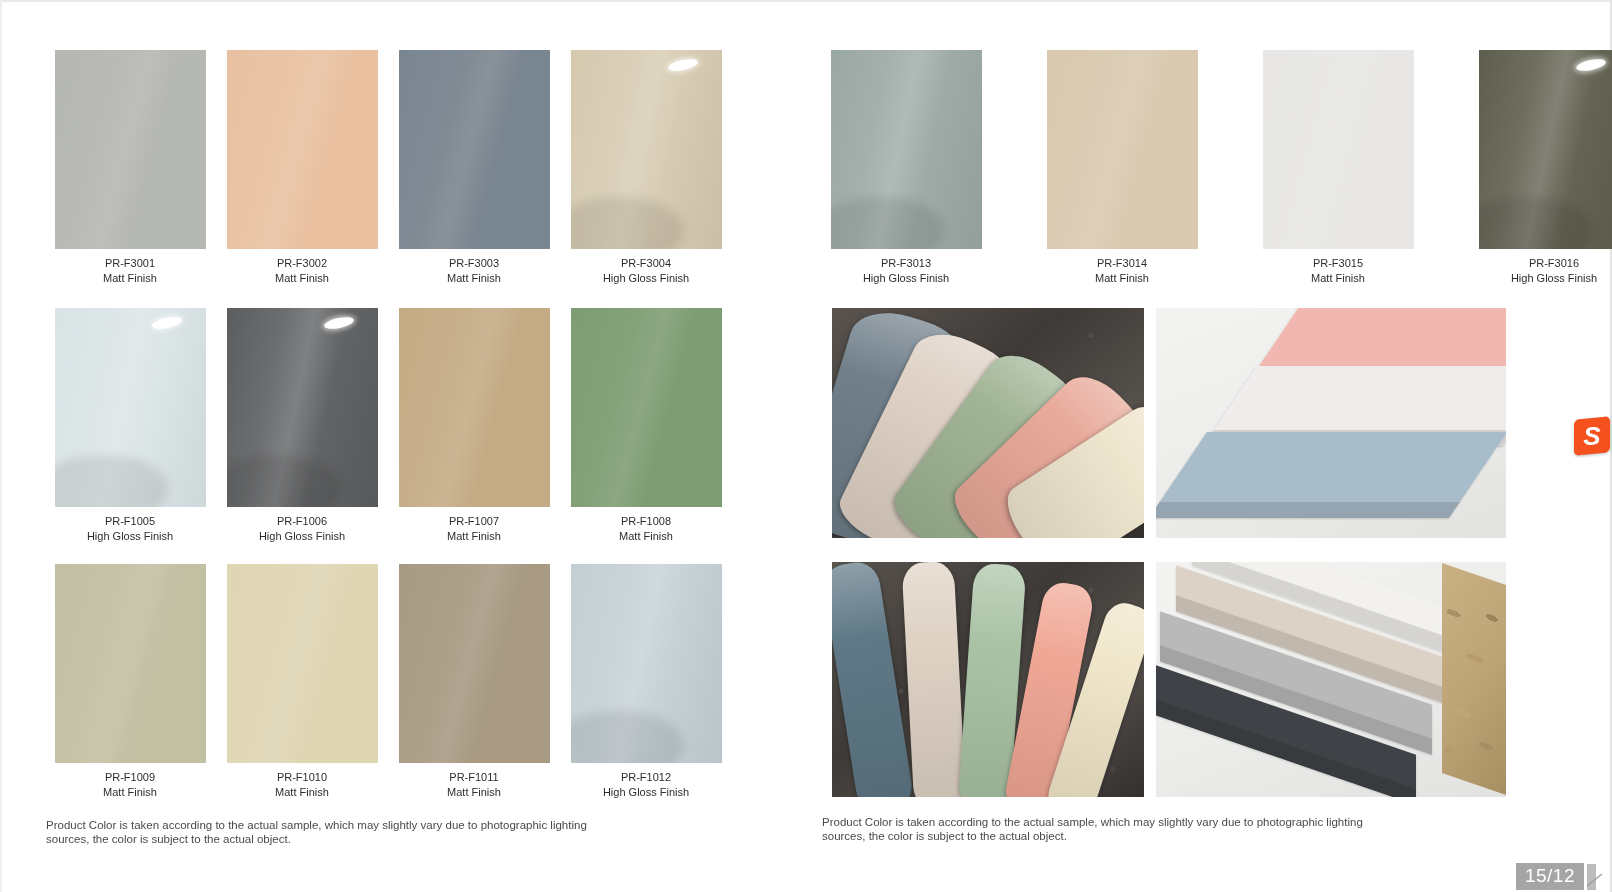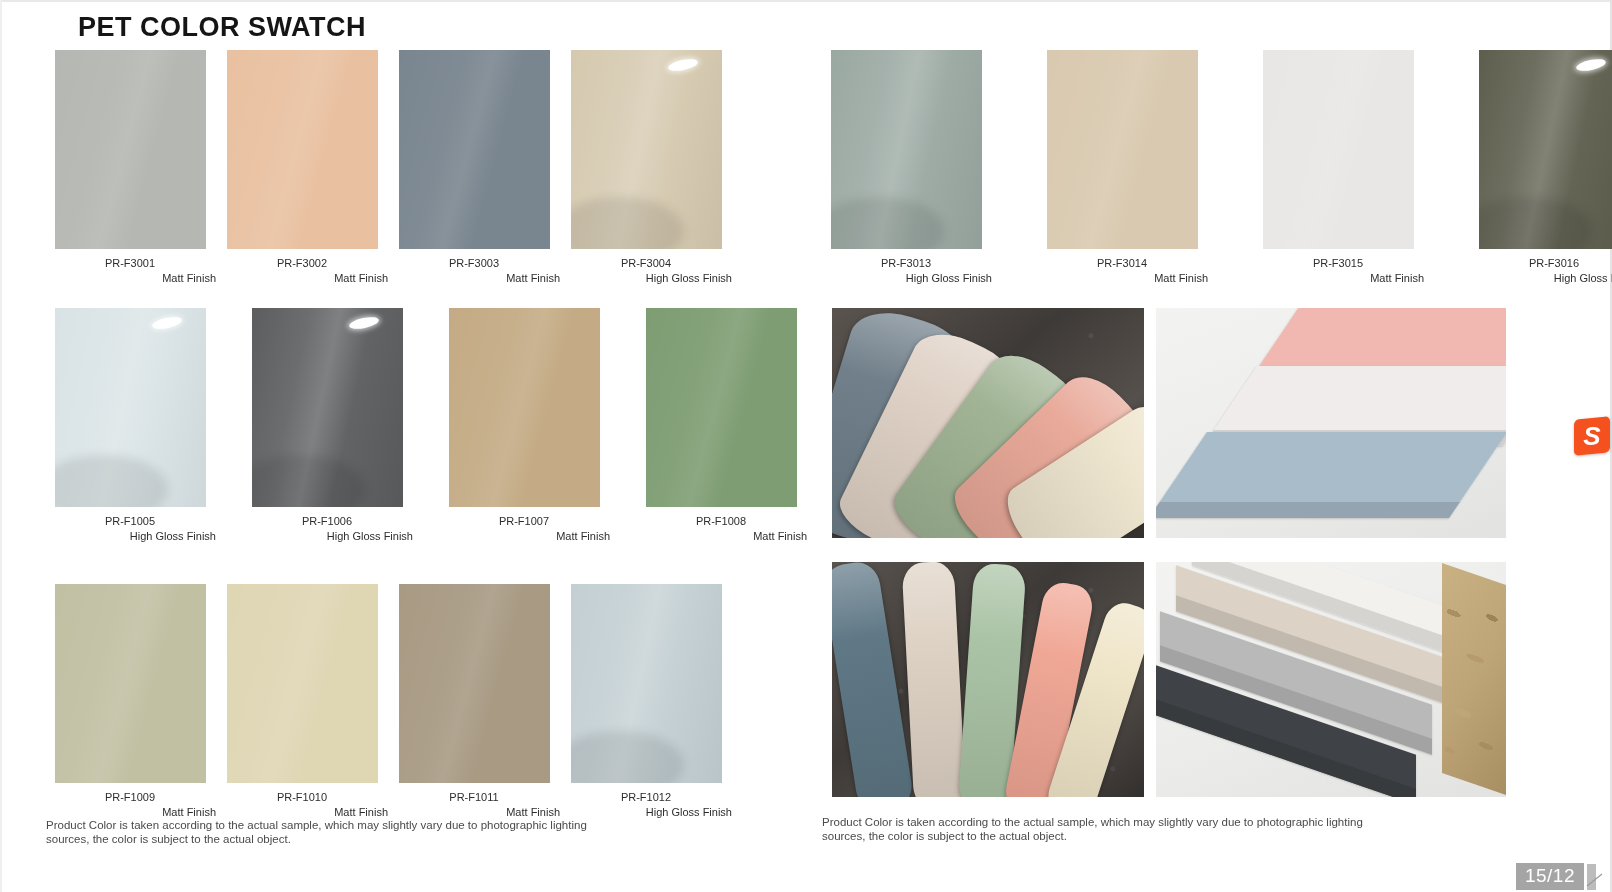--- a/index.html
+++ b/index.html
@@ -99,21 +99,21 @@
     filter: blur(5px);
   }
   .swatch-caption {
     margin-top: 7px;
     font-size: 11px;
     line-height: 14.8px;
     color: #2d2d2d;
     font-family: "Liberation Sans", sans-serif;
   }
   .swatch-caption .code { display: block; }
-  .swatch-caption .finish { display: block; text-align: right; }
+  .swatch-caption .finish { display: block; }
 
   
   .photo {
     position: absolute;
     overflow: hidden;
     background: #d9d9d9;
   }
   .photo-inner { position: absolute; inset: 0; }
 
   
@@ -227,21 +227,20 @@
 </style>
 </head>
 <body>
 
 <div id="page">
 
   <div class="edge-top"></div>
   <div class="edge-left"></div>
   <div class="edge-right"></div>
 
-  <div class="page-title">PET COLOR SWATCH</div>
 
   <div class="panel-left">
 
     <div class="swatch-row" style="left:0; top:0;">
       <div class="swatch-cell">
         <div class="swatch-chip" id="L0" style="background: rgb(181, 183, 178);">
             <div class="sheen"></div>
           </div>
         <div class="swatch-caption">
           <span class="code">PR-F3001</span>
@@ -272,21 +271,21 @@
             <div class="spec"></div>
             <div class="lowshade"></div>
           </div>
         <div class="swatch-caption">
           <span class="code">PR-F3004</span>
           <span class="finish">High Gloss  Finish</span>
         </div>
       </div>
     </div>
 
-    <div class="swatch-row" style="left:0; top:258px;gap:25px;">
+    <div class="swatch-row" style="left:0; top:258px;">
       <div class="swatch-cell">
         <div class="swatch-chip gloss" id="L4" style="background: rgb(217, 227, 229);">
             <div class="sheen"></div>
             <div class="spec"></div>
             <div class="lowshade"></div>
           </div>
         <div class="swatch-caption">
           <span class="code">PR-F1005</span>
           <span class="finish">High Gloss  Finish</span>
         </div>
@@ -315,21 +314,21 @@
         <div class="swatch-chip" id="L7" style="background: rgb(126, 157, 115);">
             <div class="sheen"></div>
           </div>
         <div class="swatch-caption">
           <span class="code">PR-F1008</span>
           <span class="finish">Matt Finish</span>
         </div>
       </div>
     </div>
 
-    <div class="swatch-row" style="left:0; top:514px;margin-top:20px;">
+    <div class="swatch-row" style="left:0; top:514px;">
       <div class="swatch-cell">
         <div class="swatch-chip" id="L8" style="background: rgb(194, 192, 163);">
             <div class="sheen"></div>
           </div>
         <div class="swatch-caption">
           <span class="code">PR-F1009</span>
           <span class="finish">Matt Finish</span>
         </div>
       </div>
       <div class="swatch-cell">

